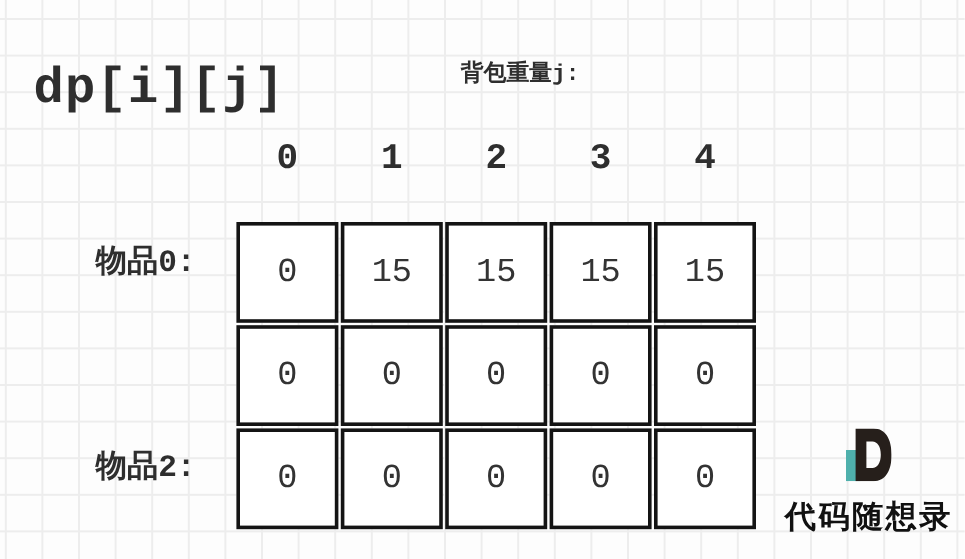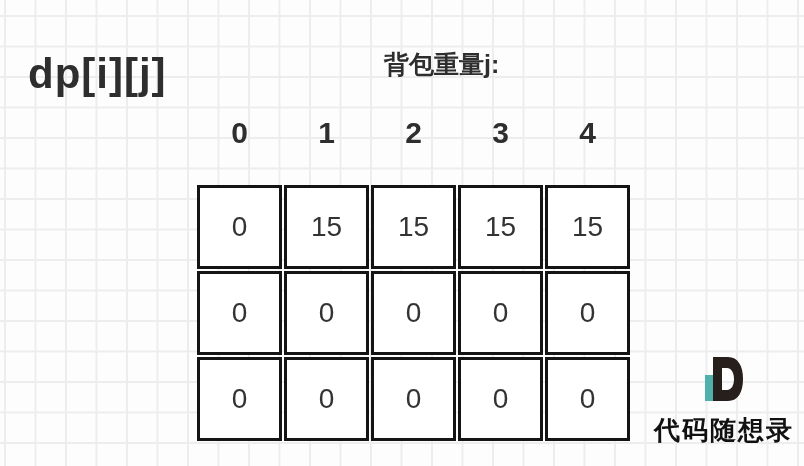--- a/index.html
+++ b/index.html
@@ -15,31 +15,31 @@
   .canvas{
     position:relative;
     width:804px;height:466px;
     overflow:hidden;
     background-color:var(--background);
     background-image:
       linear-gradient(to right, var(--grid-line) 2px, transparent 2px),
       linear-gradient(to bottom, var(--grid-line) 2px, transparent 2px);
     background-size:30.5px 30.5px;
     background-position:4px 15px;
-    font-family:Liberation Sans, sans-serif;
+    font-family:Liberation Mono, monospace;
     color:var(--text);
   }
   .dp-title{
     position:absolute;left:28px;top:50px;
     font-size:42px;font-weight:bold;
     letter-spacing:1px;
   }
   .axis-label{
     position:absolute;left:384px;top:48px;
-    font-size:25px;font-weight:600;
+    font-size:19px;font-weight:600;
     white-space:nowrap;
   }
   .col-headers{
     position:absolute;left:197px;top:116px;
     display:grid;grid-template-columns:repeat(5,85px);gap:2px;
   }
   .col-header{
     text-align:center;
     font-size:30px;font-weight:bold;
   }
@@ -89,20 +89,22 @@
   <div class="axis-label">背包重量j:</div>
 
   <div class="col-headers">
     <span class="col-header">0</span>
     <span class="col-header">1</span>
     <span class="col-header">2</span>
     <span class="col-header">3</span>
     <span class="col-header">4</span>
   </div>
 
+  <div class="row-label r0">物品0:</div>
+  <div class="row-label r2">物品2:</div>
 
   <div class="dp-grid">
     <div class="dp-cell">0</div>
     <div class="dp-cell">15</div>
     <div class="dp-cell">15</div>
     <div class="dp-cell">15</div>
     <div class="dp-cell">15</div>
 
     <div class="dp-cell">0</div>
     <div class="dp-cell">0</div>

